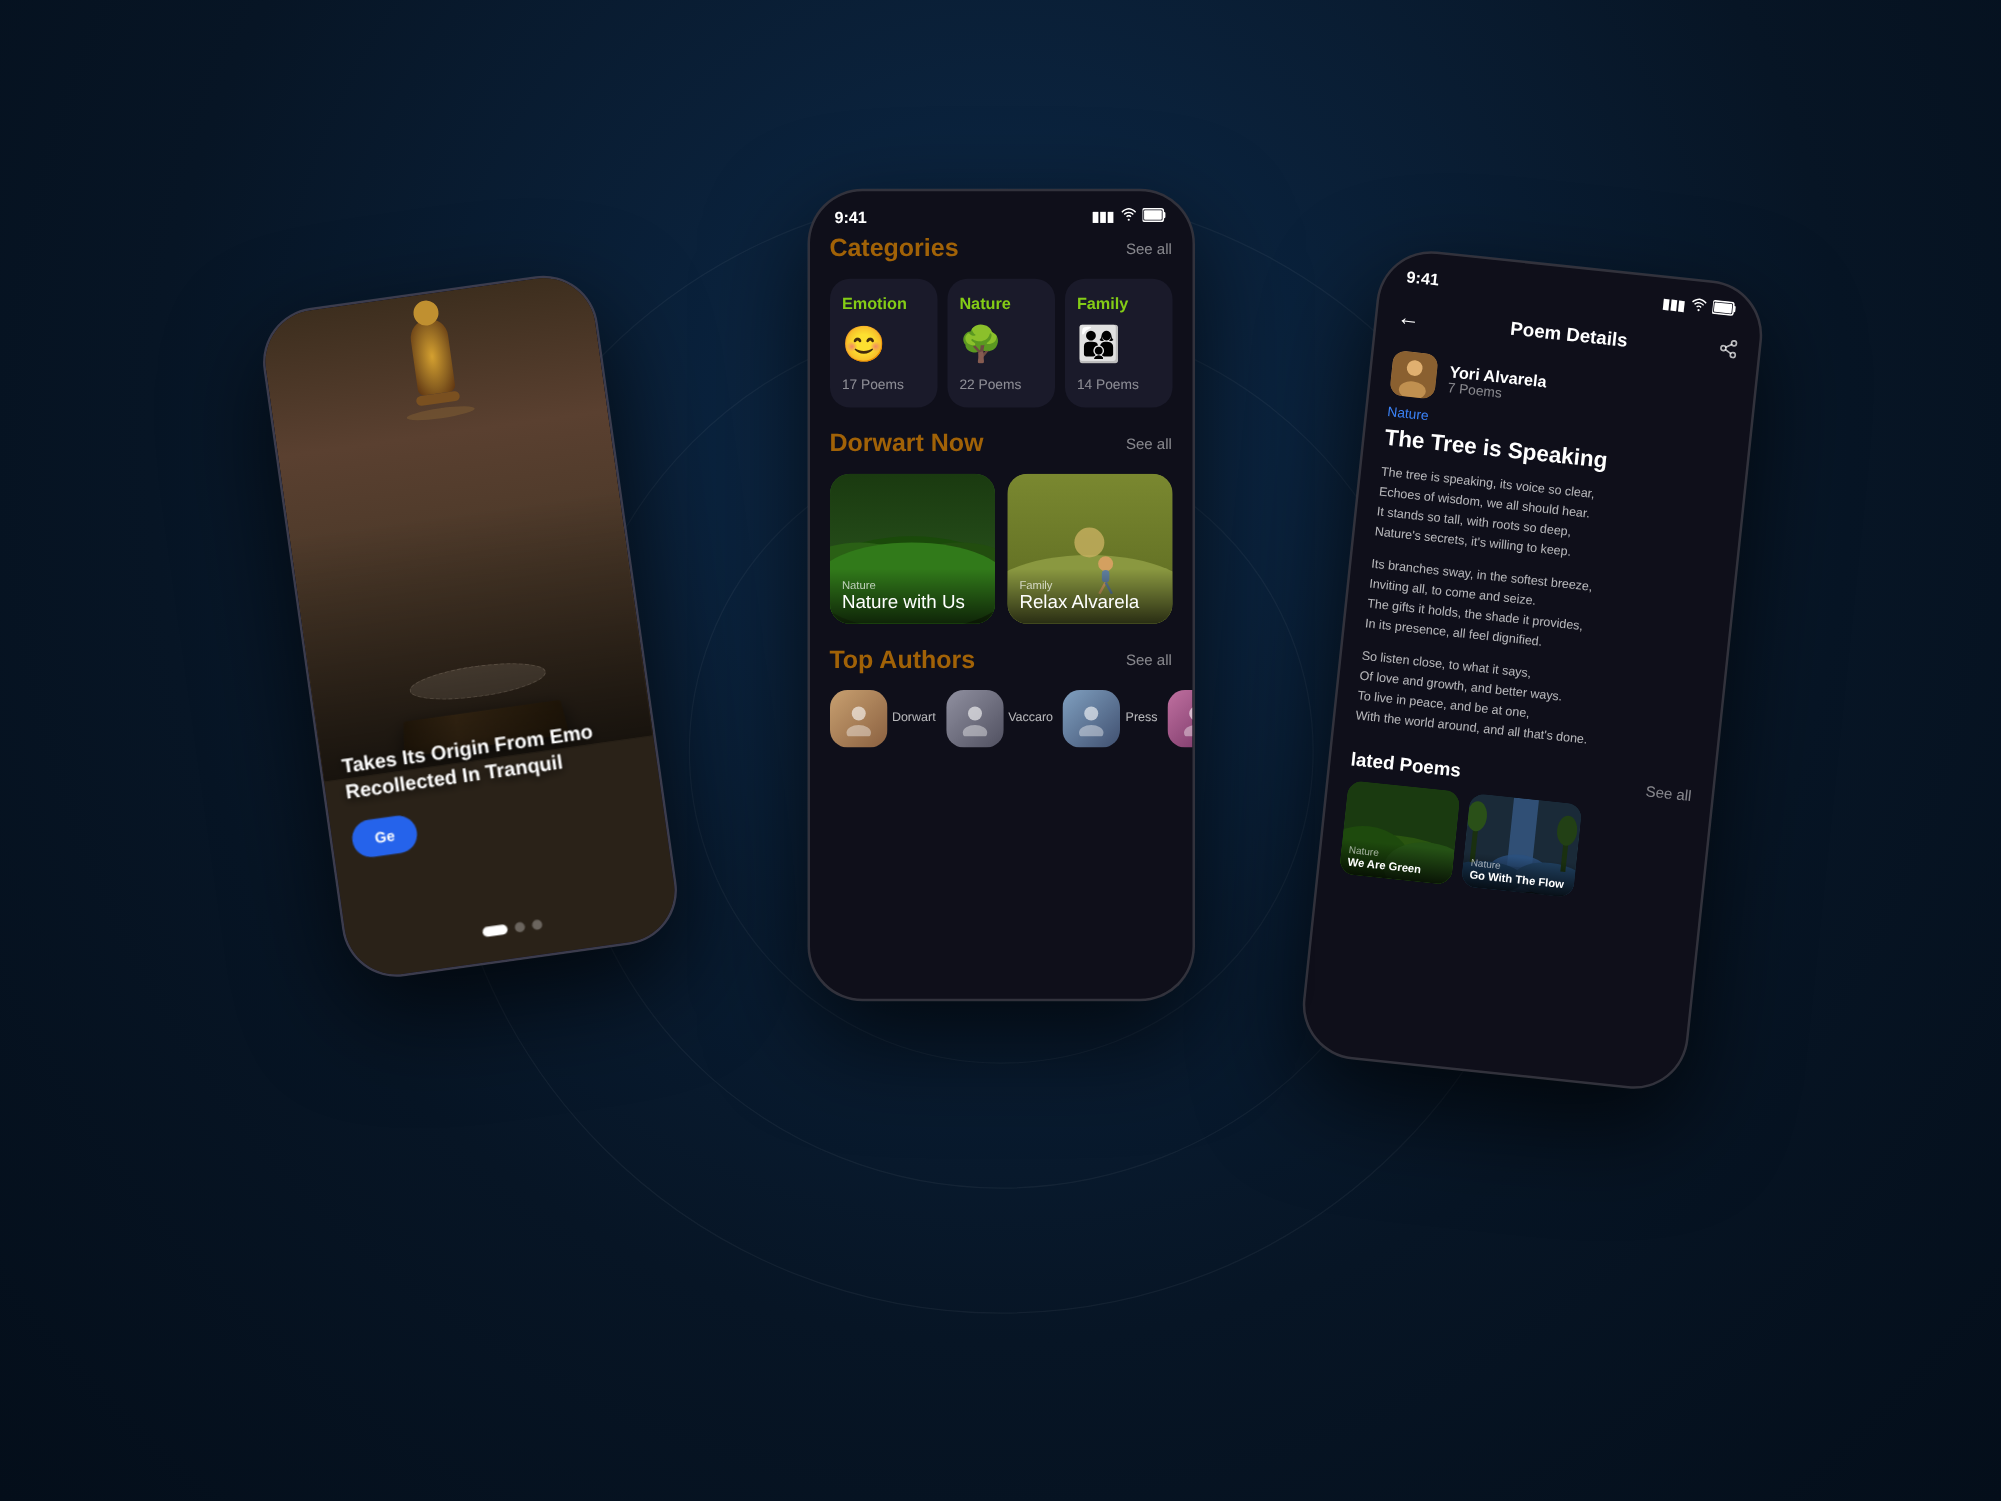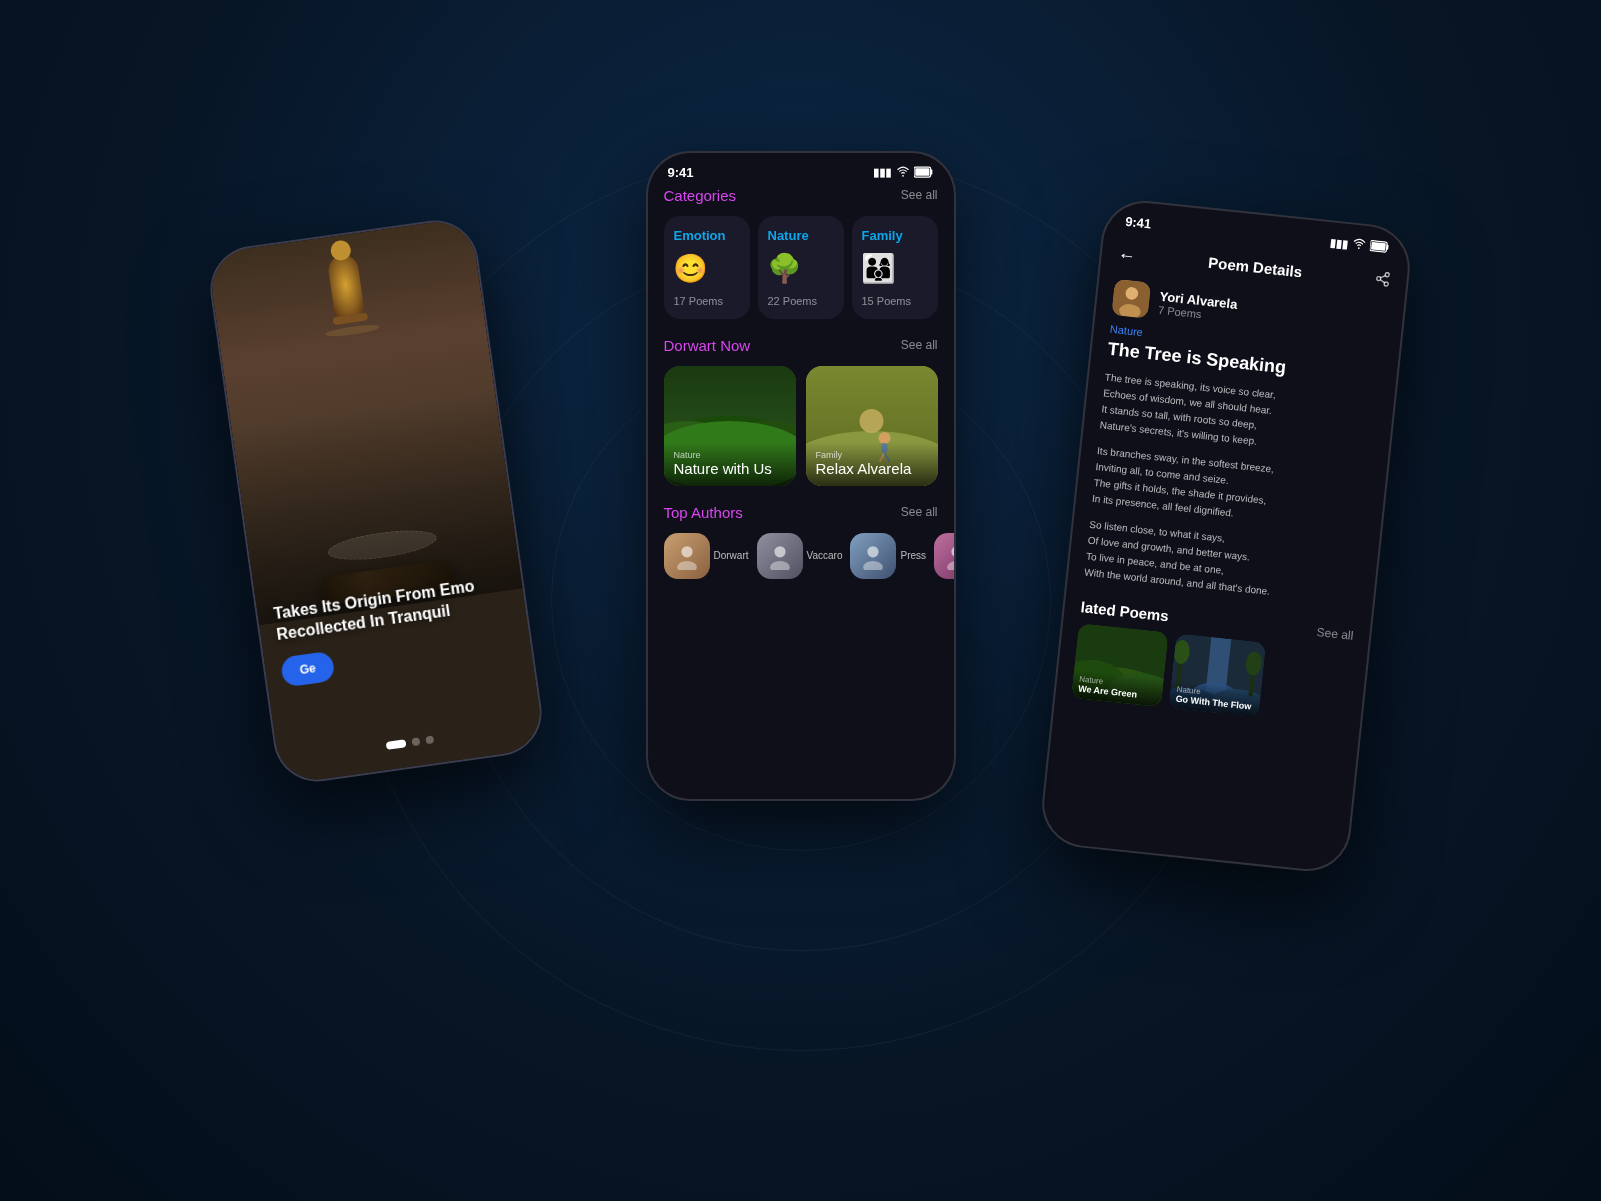--- a/index.html
+++ b/index.html
@@ -225,23 +225,23 @@
       font-size: 13px;
     }
 
     .section-header {
       display: flex;
       justify-content: space-between;
       align-items: center;
       margin-bottom: 12px;
     }
     .section-title {
-      font-size: 15px;
-      font-weight: 400;
-      color: #d946ef;
+      font-size: 20px;
+      font-weight: 700;
+      color: #a16207;
     }
     .see-all {
       font-size: 12px;
       color: rgba(255,255,255,0.5);
       cursor: pointer;
     }
 
     
     .categories-grid {
       display: flex;
@@ -254,21 +254,21 @@
       border-radius: 16px;
       padding: 12px 10px;
       display: flex;
       flex-direction: column;
       align-items: flex-start;
       gap: 8px;
     }
     .category-name {
       font-size: 13px;
       font-weight: 600;
-      color: #0ea5e9;
+      color: #84cc16;
     }
     .category-icon {
       font-size: 28px;
       line-height: 1;
       margin: 4px 0;
     }
     .category-count {
       font-size: 11px;
       color: rgba(255,255,255,0.5);
     }
@@ -578,21 +578,21 @@
 
         <div class="category-card">
           <span class="category-name">Nature</span>
           <span class="category-icon">🌳</span>
           <span class="category-count">22 Poems</span>
         </div>
 
         <div class="category-card">
           <span class="category-name">Family</span>
           <span class="category-icon">👨‍👩‍👦</span>
-          <span class="category-count">15 Poems</span>
+          <span class="category-count">14 Poems</span>
         </div>
       </div>
 
       <div class="section-header">
         <span class="section-title">Dorwart Now</span>
         <span class="see-all">See all</span>
       </div>
       <div class="trending-grid">
 
         <div class="trending-card">

